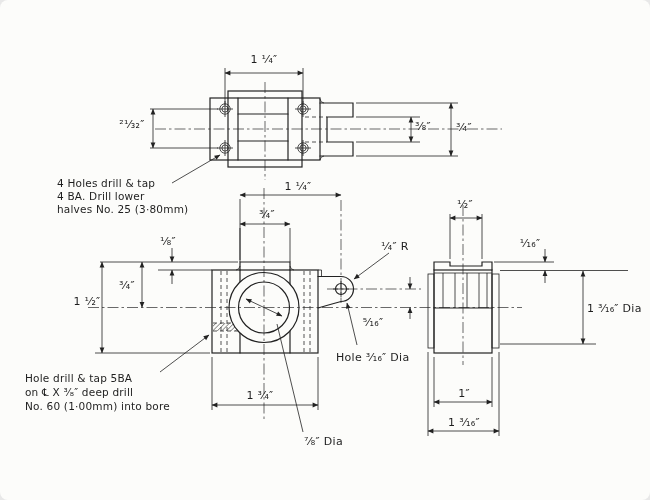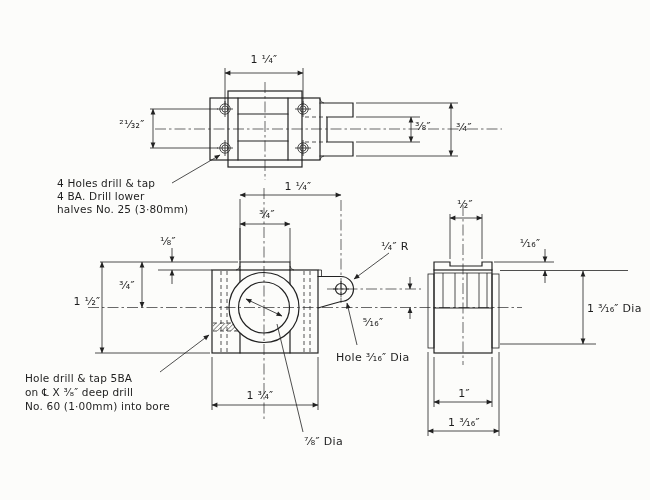--- a/index.html
+++ b/index.html
@@ -1,16 +1,16 @@
 <!DOCTYPE html>
 <html><head>
 <meta charset="utf-8">
 <style>
   html,body{margin:0;padding:0;background:#e8e8e8;}
-  .sheet{width:650px;height:500px;background:#fcfcfa;position:relative;overflow:hidden;}
+  .sheet{width:650px;height:500px;background:#fcfcfa;position:relative;overflow:hidden;border-radius:8px;}
   svg{display:block;}
   svg text{
     font-family:"DejaVu Sans","Liberation Sans",sans-serif;
     font-size:11px;
     fill:#1e1e1e;
     letter-spacing:.3px;
   }
   svg text.note{font-size:10.5px;letter-spacing:.2px;}
   .ln{stroke:#222;stroke-width:1.2;fill:none;stroke-linecap:round;}
   .thin{stroke:#222;stroke-width:0.8;fill:none;}

